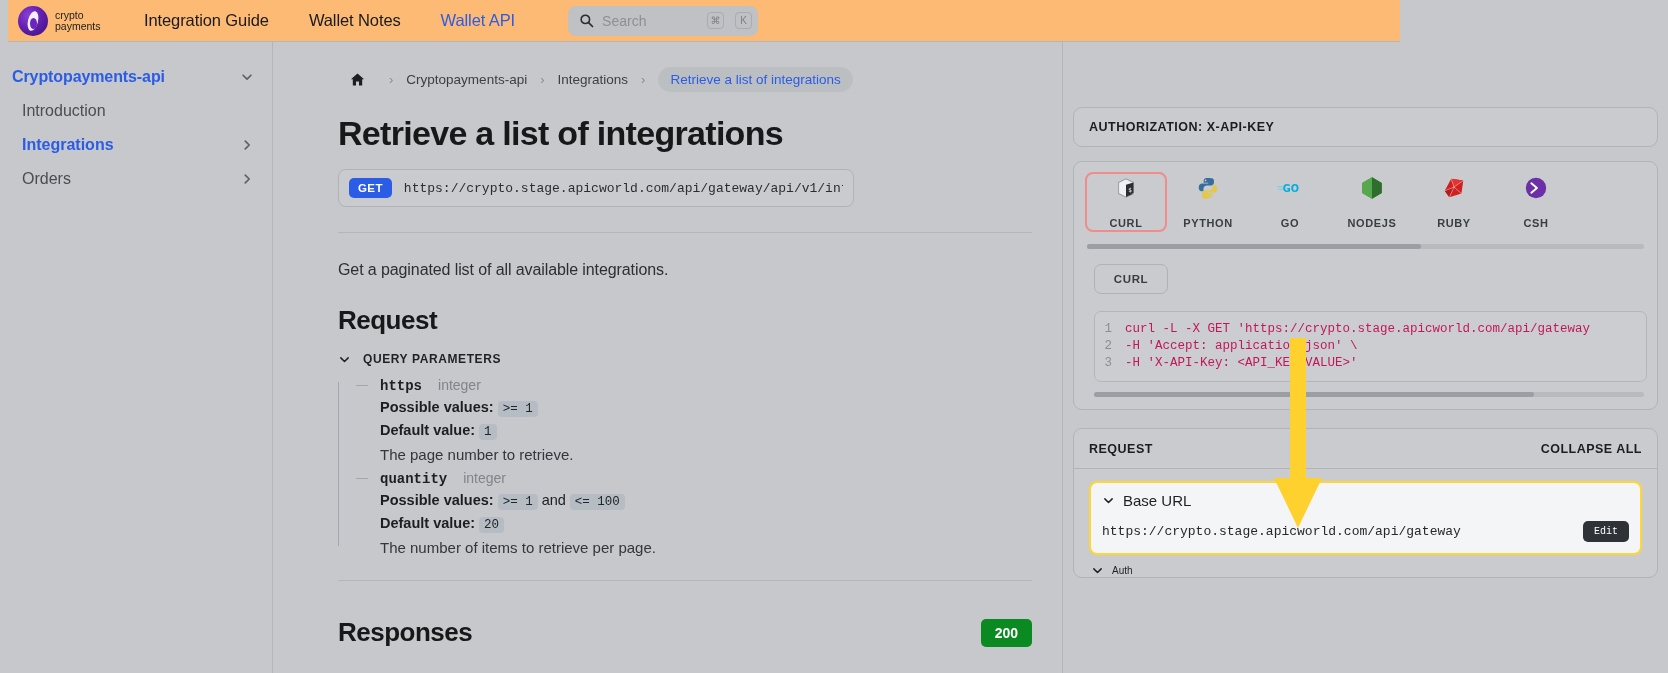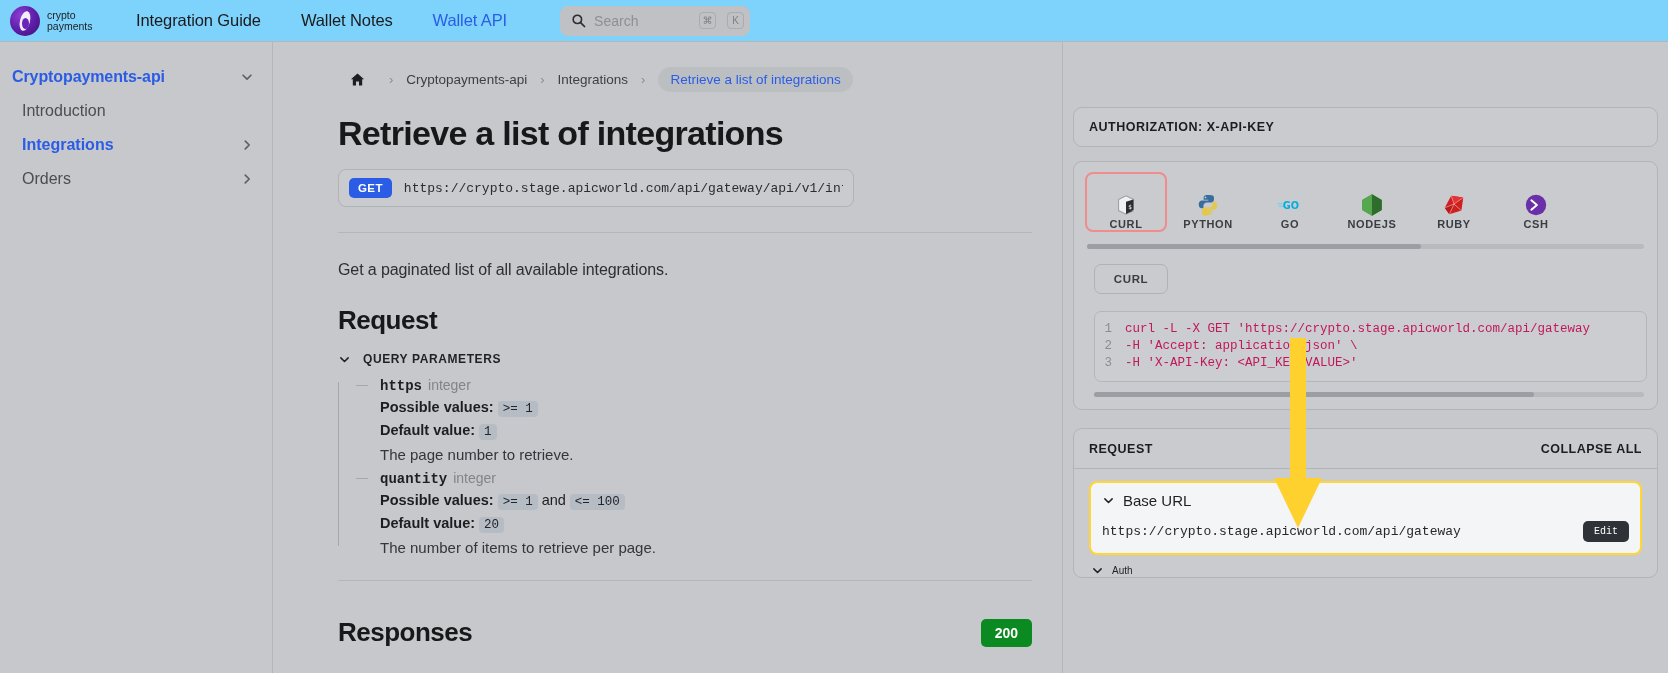--- a/index.html
+++ b/index.html
@@ -6,22 +6,22 @@
   html, body {
     width: 1668px; height: 673px;
     overflow: hidden;
     background: #c6c8cb;
     font-family: "Liberation Sans", sans-serif;
     -webkit-font-smoothing: antialiased;
   }
 
   
   .topbar {
-    position: absolute; left: 0; top: 0; width: 1668px; height: 42px;
-    background: #7dd3fc;
+    position: absolute; left: 8px; top: 0; width: 1392px; height: 42px;
+    background: #fdba74;
     border-bottom: 1px solid #b4b7ba;
     display: flex; align-items: center;
     padding-left: 10px;
   }
   .brand { display: flex; align-items: center; gap: 7px; width: 120px; }
   .brand-mark {
     width: 30px; height: 30px; border-radius: 50%;
     background: radial-gradient(circle at 35% 32%, #8b3fd4 0%, #6320b0 45%, #3d0f72 100%);
     position: relative; flex: none;
   }
@@ -129,21 +129,21 @@
     content: ""; position: absolute; left: 0; top: 9px;
     width: 12px; height: 1px; background: #a4a7ab;
   }
   .param-rail {
     position: absolute; left: 0; top: 6px; bottom: 10px; width: 1px; background: #a4a7ab;
   }
   .pname {
     font-family: "Liberation Mono", monospace; font-size: 14px;
     font-weight: 700; color: #1c1e20;
   }
-  .ptype { font-size: 14px; color: #818489; margin-left: 6px; }
+  .ptype { font-size: 14px; color: #818489; margin-left: 16px; }
   .prow { margin-top: 5px; font-size: 14.5px; color: #1c1e20; display: flex; align-items: baseline; flex-wrap: wrap; }
   .plabel { font-weight: 700; }
   .chip {
     font-family: "Liberation Mono", monospace; font-size: 12.5px; color: #22252a;
     background: #b6bcc4; border-radius: 4px; padding: 1px 5px; margin: 0 4px;
     display: inline-block;
   }
   .pdesc { margin-top: 6px; font-size: 15px; color: #33363a; }
   .resp-row { display: flex; align-items: center; justify-content: space-between; width: 694px; margin-top: 36px; }
   .badge200 {
@@ -163,22 +163,22 @@
   .card {
     margin: 0 10px; background: #c9cbce;
     border: 1px solid #b2b5b8; border-radius: 9px;
   }
   .auth-card { height: 40px; display: flex; align-items: center; padding: 0 15px; margin-top: 51px; }
   .auth-card .t { font-size: 12.5px; font-weight: 700; letter-spacing: 0.5px; color: #1b1d1f; }
   .lang-card { margin-top: 14px; padding: 10px 0 0 0; }
   .lang-row { display: flex; gap: 0; padding: 0 11px; }
   .lang {
     width: 82px; height: 60px; border-radius: 8px;
-    display: flex; flex-direction: column; align-items: center; justify-content: flex-end;
-    gap: 0; cursor: pointer; border: 2px solid transparent;
+    display: flex; flex-direction: column; align-items: center; justify-content: center;
+    gap: 16px; cursor: pointer; border: 2px solid transparent;
   }
   .lang.sel { border-color: #f08c8c; }
   .lang .nm { font-size: 11px; font-weight: 700; letter-spacing: 0.6px; color: #3a3d41; }
   .lang .ico { width: 26px; height: 26px; display: block; }
   .langscroll { height: 5px; background: #b8babd; border-radius: 3px; margin: 12px 13px 0 13px; position: relative; }
   .langscroll i { position: absolute; left: 0; top: 0; height: 5px; width: 60%; background: #9b9ea2; border-radius: 3px; display:block; }
   .curl-btn {
     margin: 15px 0 0 20px; width: 74px; height: 30px;
     border: 1px solid #b0b3b6; border-radius: 7px; background: #c9cbce;
     font-size: 11.5px; font-weight: 700; letter-spacing: 0.6px; color: #3a3d41;

